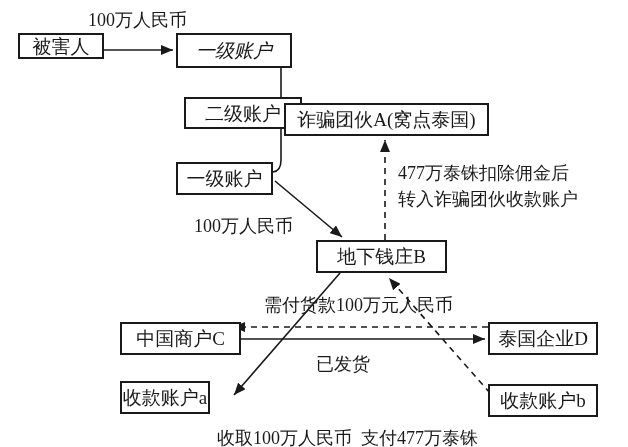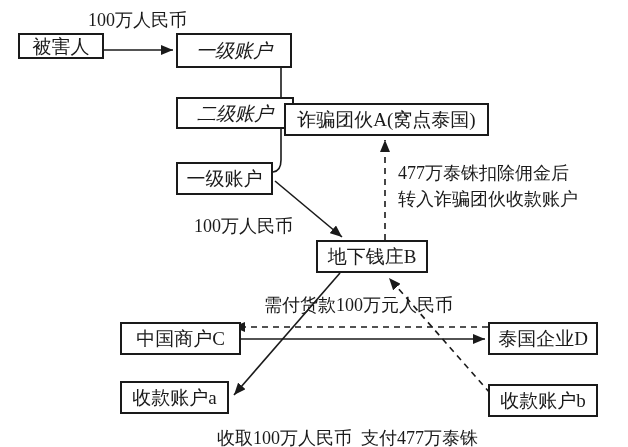--- a/index.html
+++ b/index.html
@@ -70,42 +70,43 @@
 
     <path d="M229,339 L485,339" stroke="#1a1a1a" stroke-width="1.6" fill="none" marker-end="url(#arrow)"></path>
 
     <path d="M490,393 L389,278" stroke="#1a1a1a" stroke-width="1.6" fill="none" stroke-dasharray="6 5" marker-end="url(#arrow)"></path>
   </svg>
 
   <div class="node" style="left:18px;  top:33px;  width:86px;  height:26px;">被害人</div>
 
   <div class="node" style="left:176px; top:33px;  width:116px;  height:35px;font-style:italic;">一级账户</div>
 
-  <div class="node" style="left:176px; top:97px;  width:118px;  height:32px;font-style:italic;">二级账户</div>
+  <div class="node" style="left:184px; top:97px;  width:118px;  height:32px;">二级账户</div>
 
   <div class="node" style="left:176px; top:162px; width:97px;  height:33px;">一级账户</div>
 
   <div class="node" style="left:284px; top:103px; width:205px; height:33px;">诈骗团伙A(窝点泰国)</div>
 
-  <div class="node" style="left:316px; top:240px; width:112px; height:33px;">地下钱庄B</div>
+  <div class="node" style="left:316px; top:240px; width:131px; height:33px;">地下钱庄B</div>
 
   <div class="node" style="left:120px; top:322px; width:121px; height:33px;">中国商户C</div>
 
-  <div class="node" style="left:120px; top:381px; width:109px; height:33px;text-align:center;">收款账户a</div>
+  <div class="node" style="left:120px; top:381px; width:90px; height:33px;text-align:center;">收款账户a</div>
 
   <div class="node" style="left:488px; top:384px; width:110px; height:33px;">收款账户b</div>
 
   <div class="node" style="left:488px; top:322px; width:110px; height:33px;">泰国企业D</div>
 
   <div class="flow-label" style="left:88px;  top:9px;">100万人民币</div>
 
   <div class="flow-label" style="left:194px; top:215px;">100万人民币</div>
 
   <div class="flow-label" style="left:398px; top:162px;">477万泰铢扣除佣金后</div>
 
   <div class="flow-label" style="left:398px; top:188px;">转入诈骗团伙收款账户</div>
 
   <div class="flow-label" style="left:264px; top:294px;">需付货款100万元人民币</div>
 
+  <div class="flow-label" style="left:316px; top:353px;">已发货</div>
 
   <div class="flow-label" style="left:217px; top:419px;margin-top:8px;">收取100万人民币  支付477万泰铢</div>
 
 </div>
 
 </body></html>

